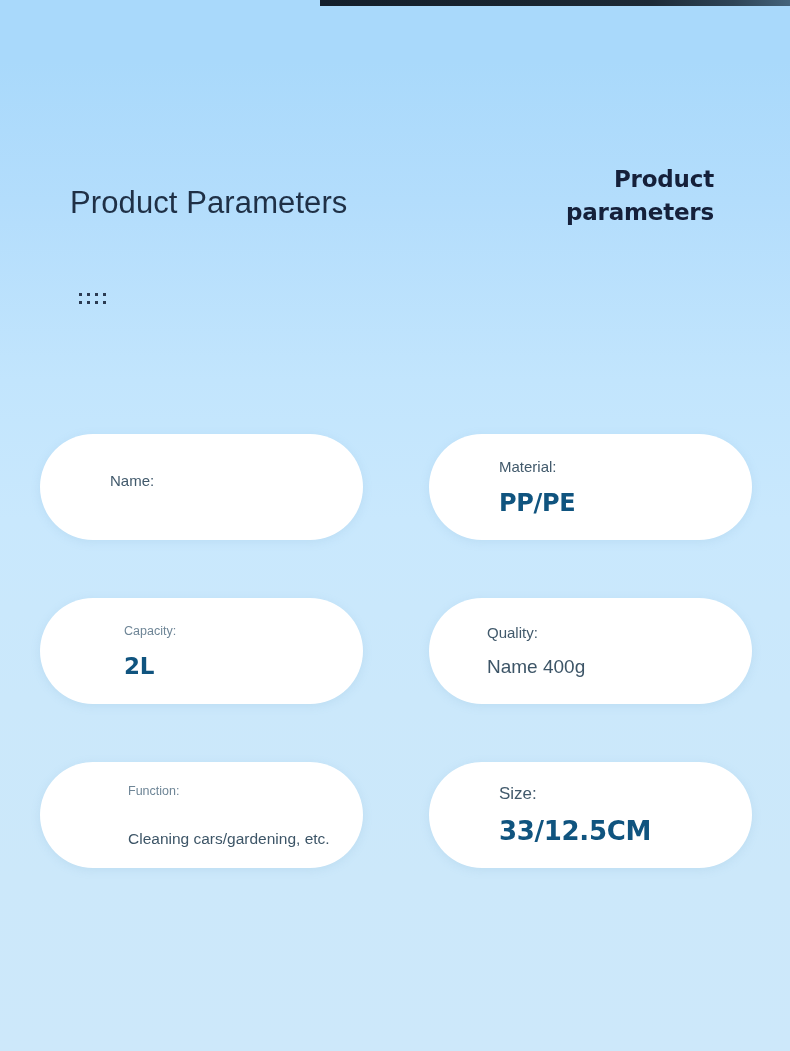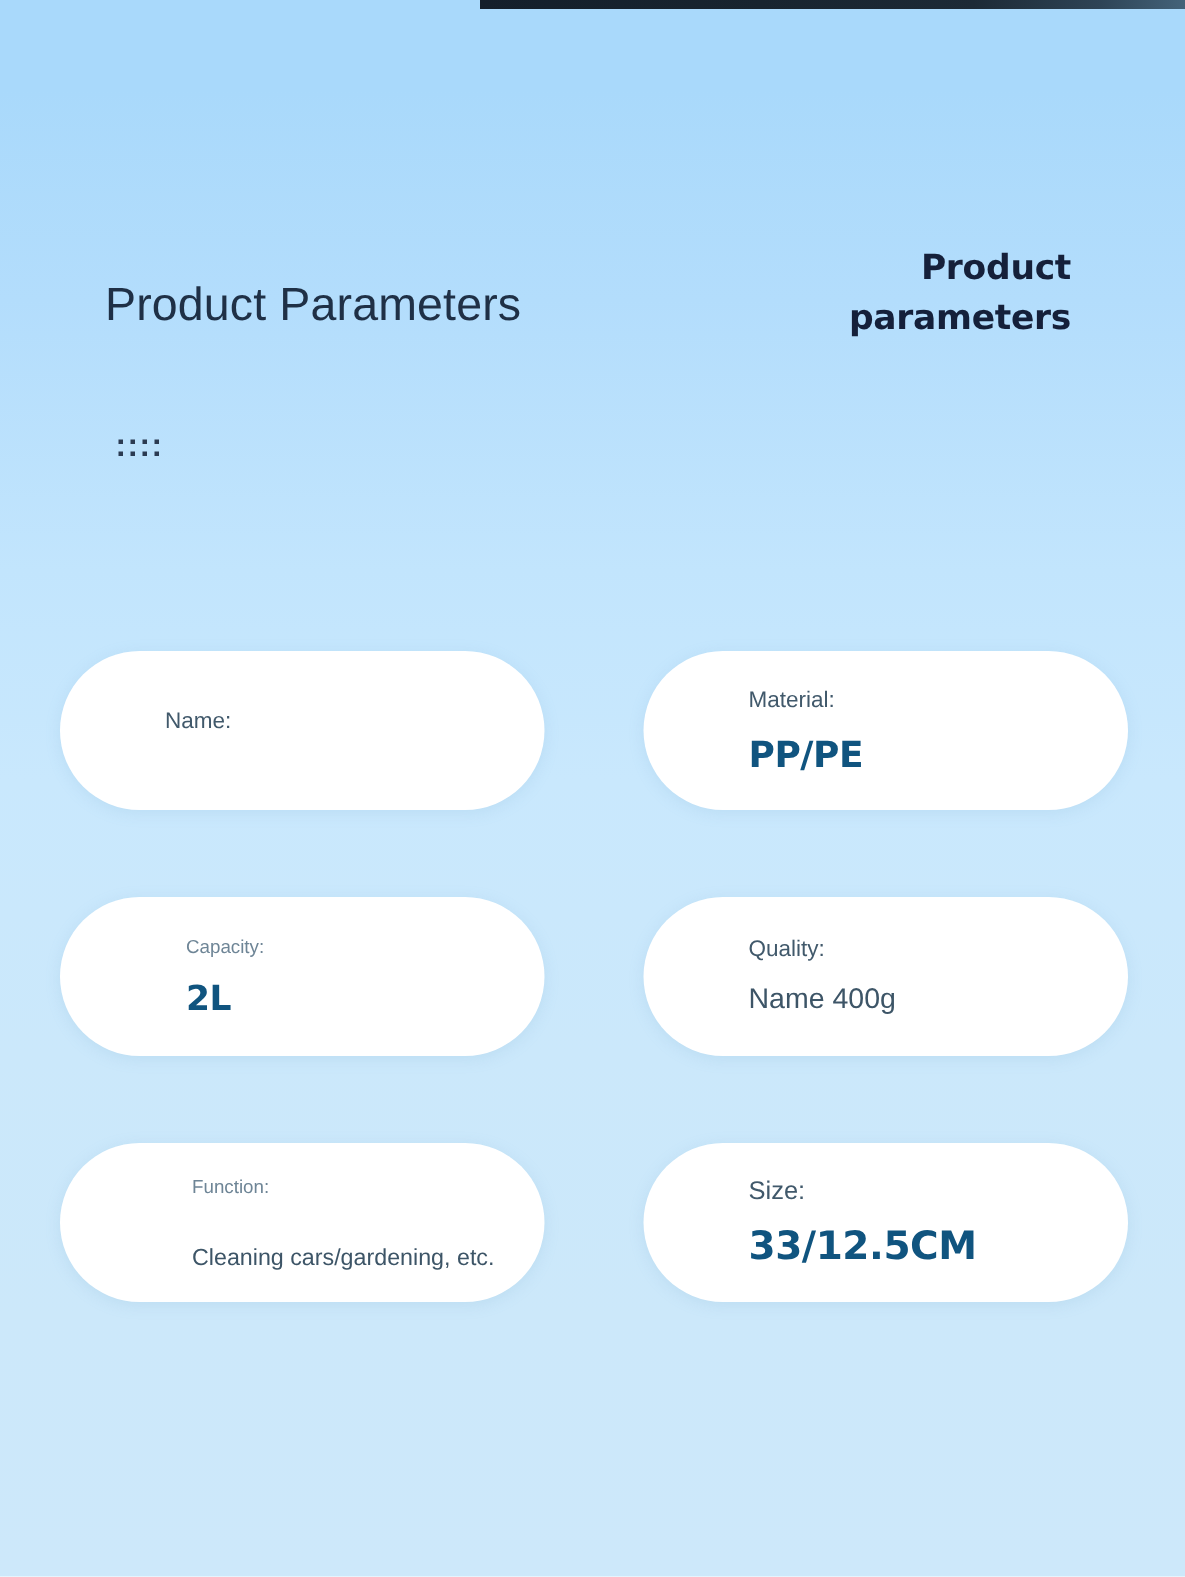--- a/index.html
+++ b/index.html
@@ -153,21 +153,21 @@
   }
   .val-24 { font-size: 24px; line-height: 28px; }
   .val-23 { font-size: 23px; line-height: 27px; }
   .val-26 { font-size: 26px; line-height: 30px; }
   .val-19 { font-size: 19px; line-height: 24px; }
   .val-16 { font-size: 15.5px; line-height: 20px; }
 
   .pill-name   .pill-inner { left: 70px; }
   .pill-material .pill-inner { left: 70px; }
   .pill-capacity .pill-inner { left: 84px; }
-  .pill-quality  .pill-inner { left: 70px; }
+  .pill-quality  .pill-inner { left: 58px; }
   .pill-function .pill-inner { left: 88px; gap: 16px; }
   .pill-size     .pill-inner { left: 70px; }
 </style>
 </head>
 <body>
 
 <div id="page">
 
   <div id="top-strip"></div>
 

